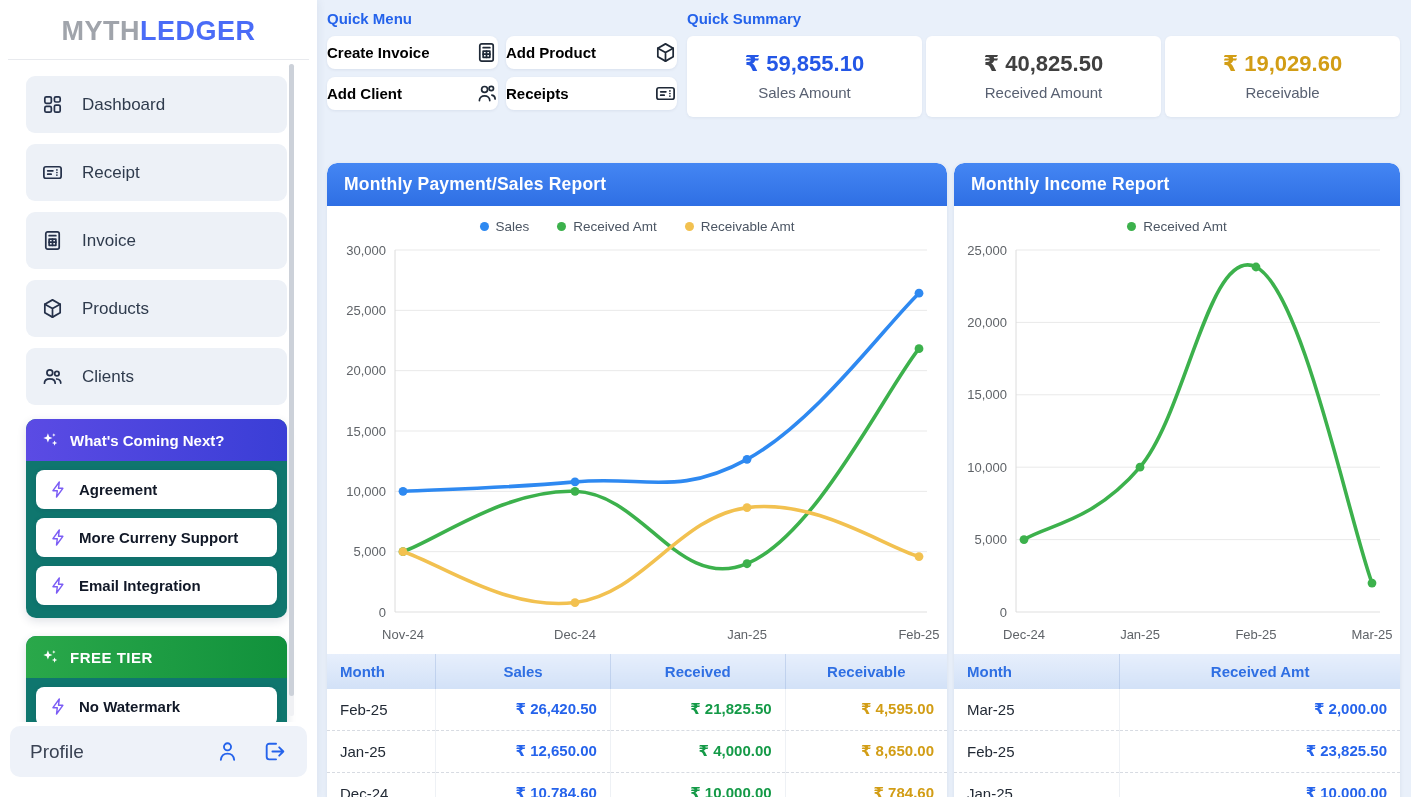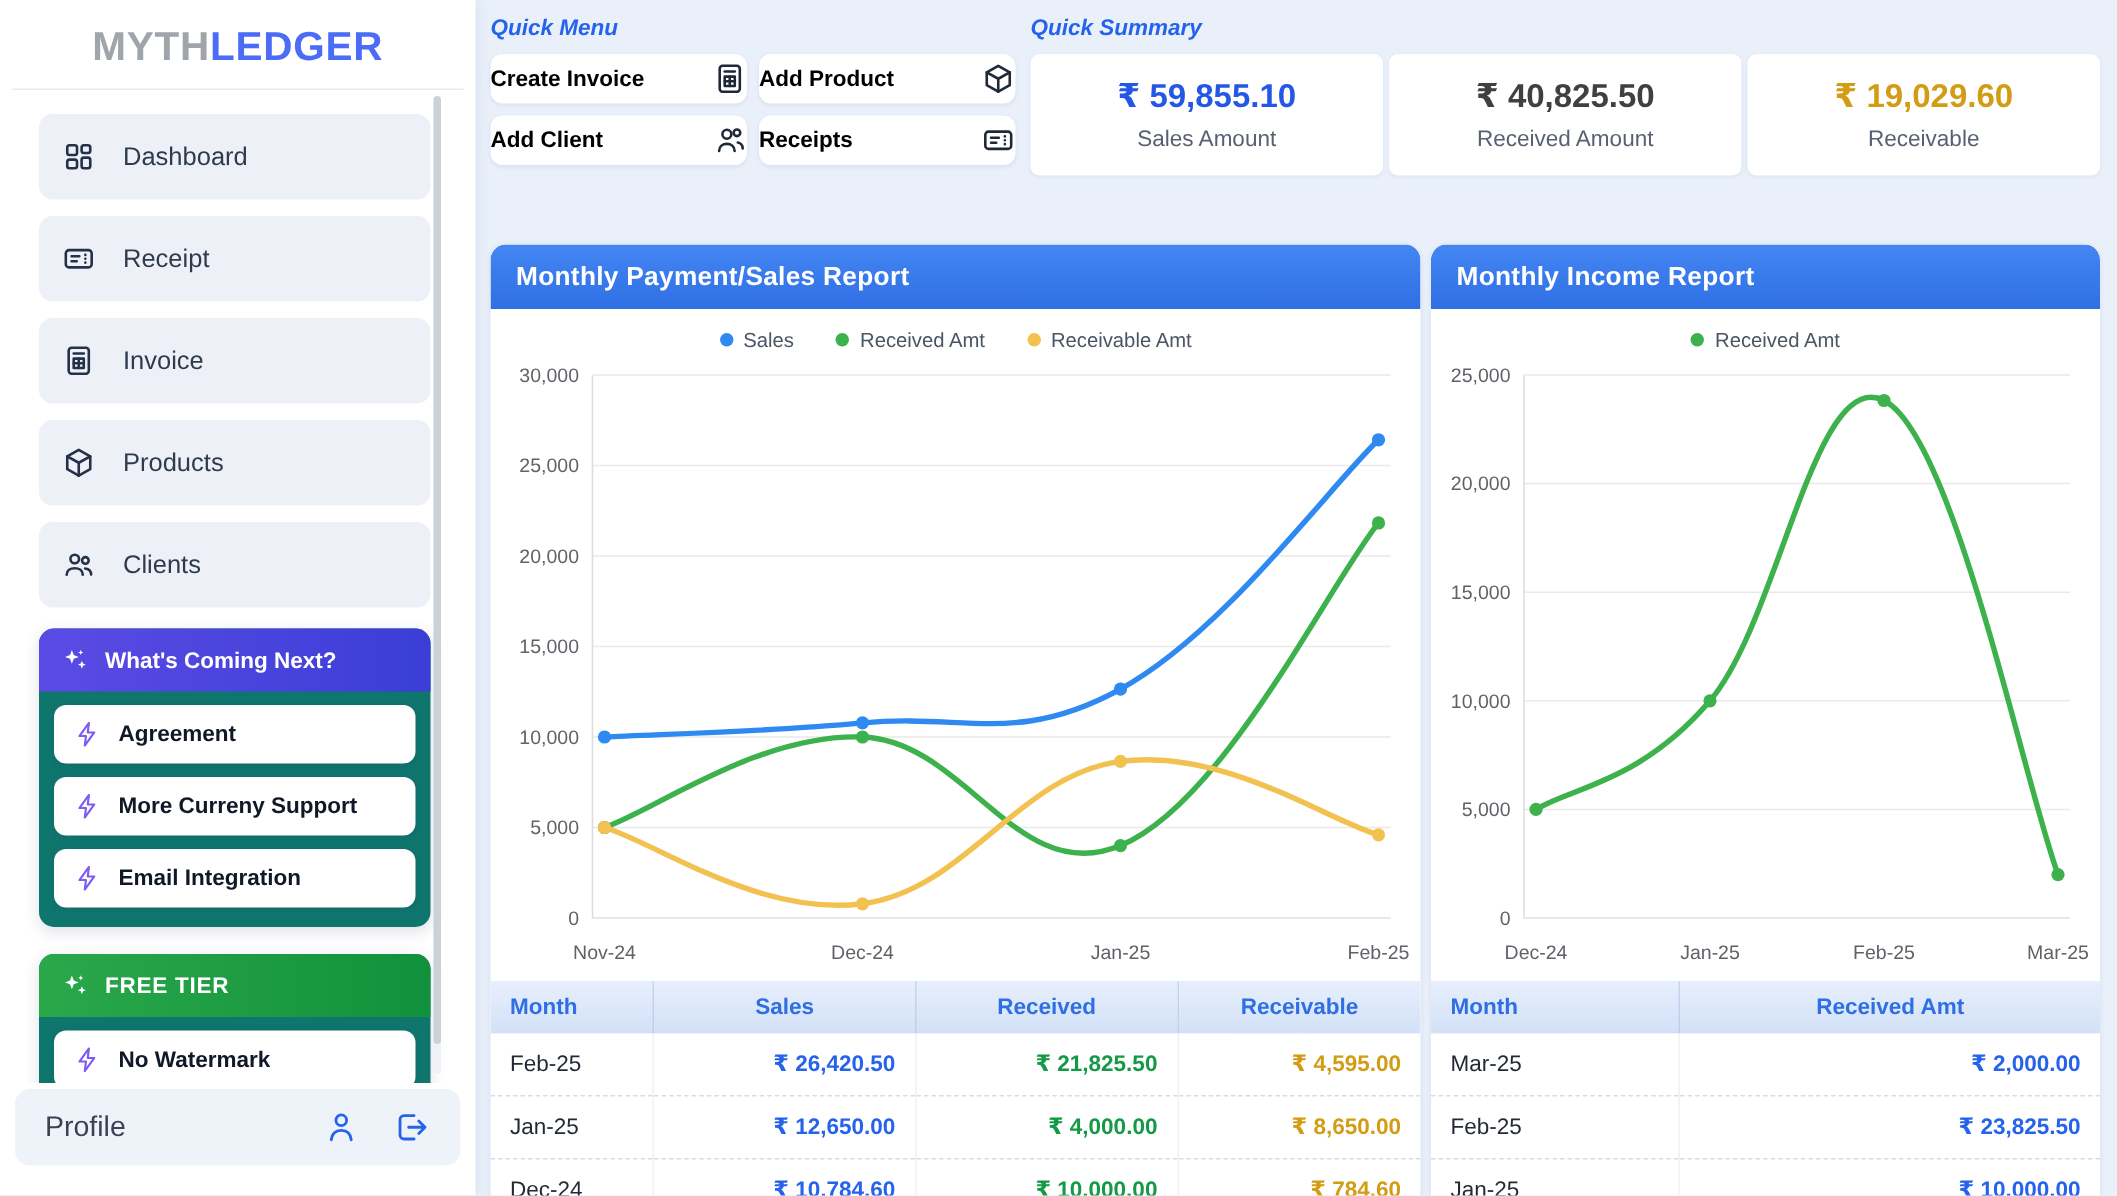--- a/index.html
+++ b/index.html
@@ -30,21 +30,21 @@
   .side-scrollbar { position:absolute; top:4px; bottom:6px; right:23px; width:5px; background:#f0f1f4; border-radius:3px; }
   .side-scrollbar .thumb { position:absolute; top:0; width:5px; height:97%; background:#ccd1d9; border-radius:3px; }
   .profile-bar { margin:4px 10px 20px; background:#eef2f9; border-radius:10px; padding:13px 20px;
                  display:flex; align-items:center; justify-content:space-between; font-size:19px; color:#3a4354; cursor:pointer; }
   .profile-icons { display:flex; gap:22px; }
   .profile-icons svg { width:25px; height:25px; stroke:#2563eb; cursor:pointer; }
 
   
   .main { flex:1; padding:10px 11px 0 10px; }
   .top-row { display:flex; gap:10px; margin-bottom:13px; }
-  .sec-title { color:#2563eb; font-size:15px; font-weight:700; margin-bottom:9px;font-style:italic; }
+  .sec-title { color:#2563eb; font-size:15px; font-weight:700; margin-bottom:9px; }
   .quick-menu { width:350px; }
   .qm-grid { display:grid; grid-template-columns:1fr 1fr; gap:8px; }
   .qm-btn { background:#fff; border:none; border-radius:8px; padding:10px 0; height:33px;
             display:flex; align-items:center; justify-content:space-between; font-family:inherit;
             font-size:15px; font-weight:600; color:#15192            0; box-shadow:0 1px 3px rgba(20,35,70,.07); cursor:pointer; }
   .qm-btn svg { width:23px; height:23px; stroke:#1f2937; }
   .quick-summary { flex:1; }
   .qs-grid { display:grid; grid-template-columns:1fr 1fr 1fr; gap:4px; }
   .qs-card { background:#fff; border-radius:6px; text-align:center; padding:15px 6px 16px; box-shadow:0 1px 3px rgba(20,35,70,.06); }
   .qs-value { font-size:22px; font-weight:700; }

